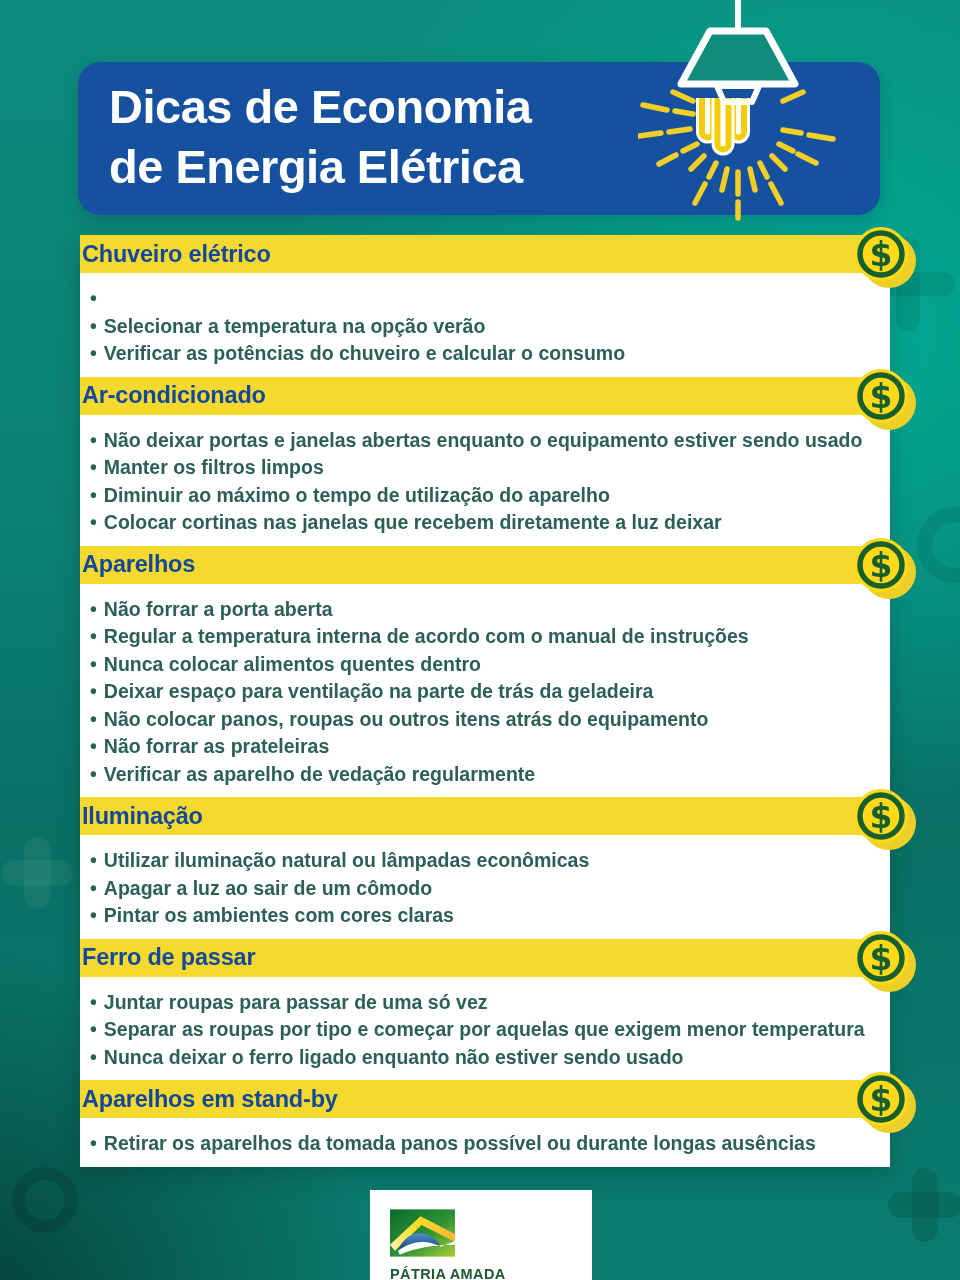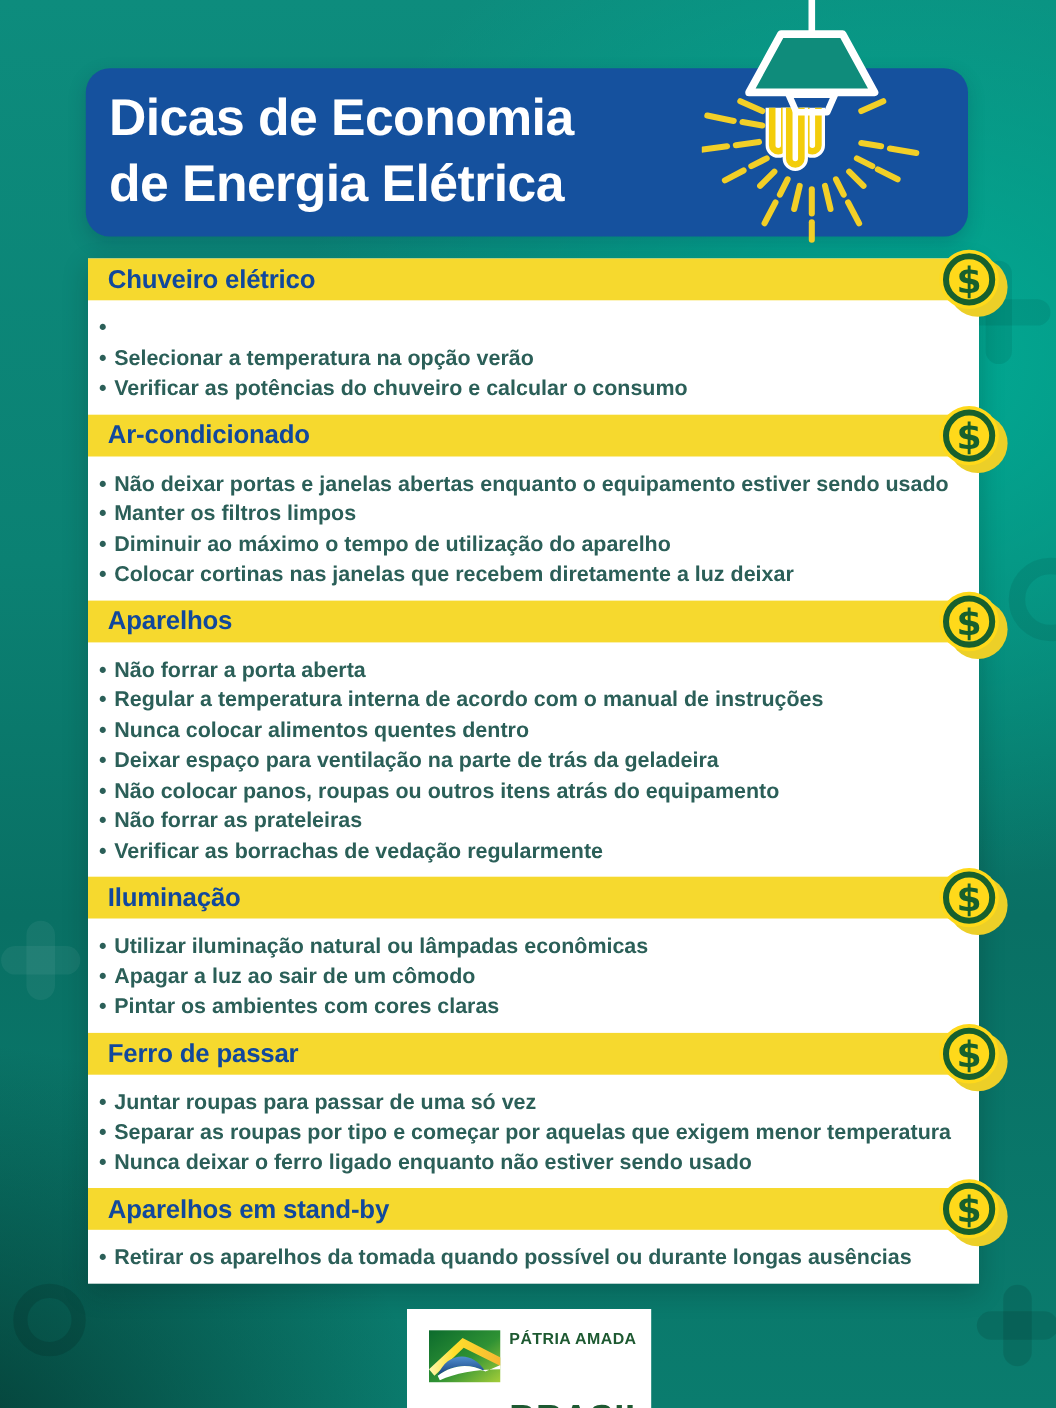--- a/index.html
+++ b/index.html
@@ -35,38 +35,38 @@
   .ring-bl { left:12px; top:1167px; width:66px; height:66px; border:13px solid rgba(0,0,0,0.12); }
 
   
   .header-card {
     position:absolute; left:78px; top:62px; width:802px; height:153px;
     background:var(--blue, #15519e);
     border-radius:22px; z-index:1;
     box-shadow:0 6px 16px rgba(0,30,60,0.18);
   }
   .title {
-    margin:0; padding:15px 0 0 21px;
+    margin:0; padding:15px 0 0 31px;
     color:#ffffff; font-size:47px; line-height:60px;
     font-weight:800; letter-spacing:-0.5px;
   }
   .title span { display:block; }
 
   .lamp { position:absolute; left:638px; top:0; width:200px; height:228px; z-index:3; }
 
   
   .card {
     position:absolute; left:80px; top:235px; width:810px; z-index:2;
     background:#ffffff;
     box-shadow:0 8px 22px rgba(0,25,22,0.22);
   }
   .bar {
     position:relative; height:38px;
     background:var(--bar-yellow, #f6d92e);
-    display:flex; align-items:center; padding-left:18px;
+    display:flex; align-items:center; padding-left:2px;
   }
   .bar-title {
     margin:0; font-size:23.5px; font-weight:800; letter-spacing:-0.2px;
     color:var(--title-blue, #11489c);
   }
   .coin { position:absolute; right:-34px; top:-14px; width:76px; height:76px; }
   .coin-shadow { fill:var(--coin-shadow, #eccf28); }
   .coin-face { fill:var(--coin-yellow, #ffd91a); }
   .coin-ring { fill:none; stroke:var(--coin-green, #17602d); stroke-width:5.5; }
   .coin-sym {
@@ -78,21 +78,21 @@
     display:flex; gap:7px;
     font-size:19.5px; line-height:27.5px; font-weight:700;
     color:var(--text-teal, #2b5f58);
   }
   .dot { flex:0 0 auto; }
 
   
   .footer {
     position:absolute; left:370px; top:1190px; width:222px; height:90px;
     background:#ffffff; z-index:2;
-    display:flex; align-items:flex-start; padding:19px 0 0 20px; gap:8px;
+    display:flex; align-items:flex-start; padding:19px 0 0 20px; gap:8px;flex-direction:column;
   }
   .flag { width:65px; height:48px; flex:0 0 auto; }
   .logo-text { padding-top:1px; }
   .logo-l1 { font-size:14.5px; font-weight:800; letter-spacing:0.4px; color:var(--logo-green, #1d5931); line-height:16px; }
   .logo-l2 { font-size:33px;   font-weight:800; letter-spacing:0.5px; color:var(--logo-green, #1d5931); line-height:30px;margin-top:48px; }
   .logo-l3 { font-size:9.5px;  font-weight:700; letter-spacing:2.8px; color:var(--logo-gray, #8f8f8f); line-height:12px; margin-top:2px; }
 
   .tube-outline { stroke:#ffffff; stroke-width:12; fill:none; }
   .tube { stroke:#f3cd0b; stroke-width:6; fill:none; }
   .ray { stroke:var(--ray-yellow, #f2cf27); stroke-width:5.5; stroke-linecap:round; }
@@ -248,21 +248,21 @@
           <li>
             <span class="dot">•</span>
             <span>Não colocar panos, roupas ou outros itens atrás do equipamento</span>
           </li>
           <li>
             <span class="dot">•</span>
             <span>Não forrar as prateleiras</span>
           </li>
           <li>
             <span class="dot">•</span>
-            <span>Verificar as borrachas de vedação regularmente</span>
+            <span>Verificar as aparelho de vedação regularmente</span>
           </li>
         </ul>
   </section>
 
   <section class="tip-section">
     <div class="bar">
       <h2 class="bar-title">Iluminação</h2>
       <svg class="coin" viewBox="0 0 76 76">
         <circle class="coin-shadow" cx="41" cy="40" r="27"></circle>
         <circle class="coin-face" cx="33" cy="33" r="27"></circle>
@@ -318,21 +318,21 @@
       <svg class="coin" viewBox="0 0 76 76">
         <circle class="coin-shadow" cx="41" cy="40" r="27"></circle>
         <circle class="coin-face" cx="33" cy="33" r="27"></circle>
         <circle class="coin-ring" cx="33" cy="33" r="21"></circle>
         <text class="coin-sym" x="33" y="45">$</text>
       </svg>
     </div>
     <ul class="items">
           <li>
             <span class="dot">•</span>
-            <span>Retirar os aparelhos da tomada quando possível ou durante longas ausências</span>
+            <span>Retirar os aparelhos da tomada panos possível ou durante longas ausências</span>
           </li>
         </ul>
   </section>
 </div>
 
   <div class="footer">
     <svg class="flag" viewBox="0 0 66 48">
       <defs>
         <linearGradient id="fg" x1="0" y1="0" x2="1" y2="1">
           <stop offset="0" stop-color="#0c6b2d"></stop>

